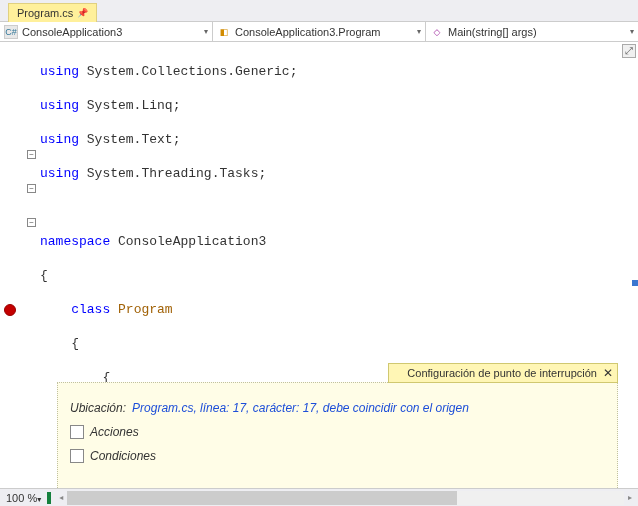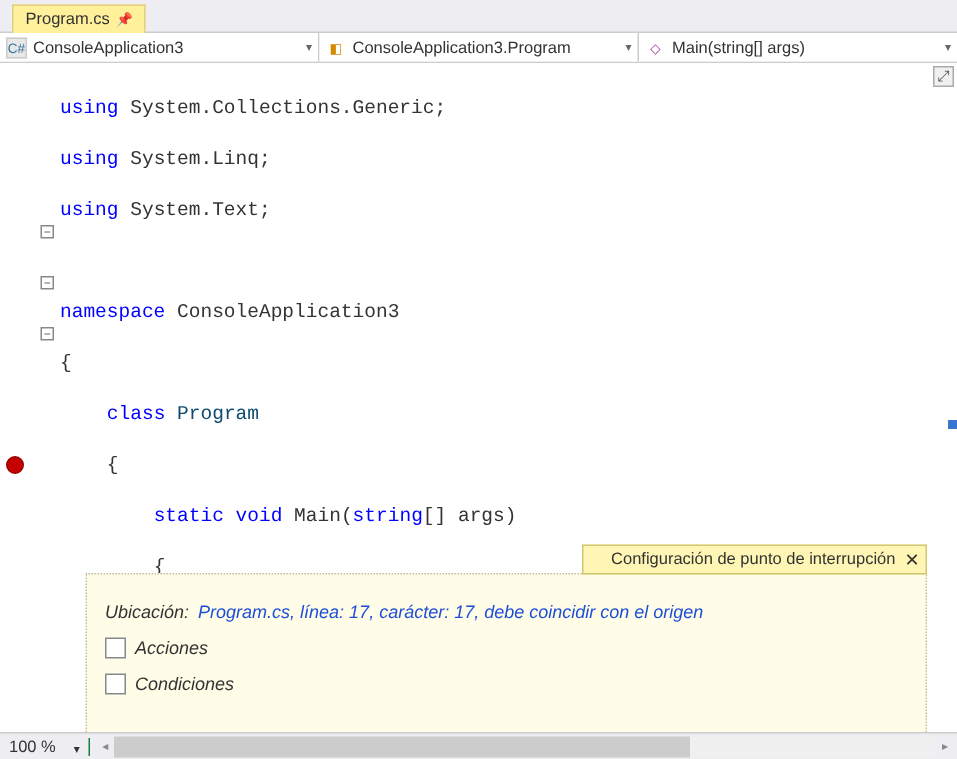--- a/index.html
+++ b/index.html
@@ -130,21 +130,21 @@
     flex: 1;
     font-family: Liberation Mono, monospace;
     font-size: 13px;
     line-height: 17px;
     padding-top: 4px;
     white-space: pre;
     position: relative;
     overflow: hidden;
   }
   .kw { color: #0000ff; }
-  .type { color: #0c4a6e; }
+  .type { color: #a16207; }
   .code-line { height: 17px; }
   .hl-var {
     background: #ddd;
     border: 1px solid #aaa;
     padding: 0;
   }
   .popup {
     position: absolute;
     left: 57px;
     top: 340px;
@@ -191,24 +191,24 @@
     right: 0;
     height: 18px;
     background: #eeeef2;
     border-top: 1px solid #ccc;
     display: flex;
     align-items: center;
     font-size: 11px;
   }
   .zoom {
     padding: 0 6px;
-    border-right: 1px solid #15803d;
+    border-right: 4px solid #15803d;
     display: flex;
     align-items: flex-end;
-    gap: 12px;
+    gap: 0;
   }
   .hscroll {
     flex: 1;
     height: 14px;
     position: relative;
     margin: 2px 2px 2px 4px;
     display: flex;
     align-items: center;
   }
   .hscroll-arrow { width: 12px; text-align: center; font-size: 8px; color: #888; }
@@ -266,26 +266,26 @@
     <div class="fold-col">
       <span class="fold-box" style="top:108px;">−</span>
       <span class="fold-box" style="top:142px;">−</span>
       <span class="fold-box" style="top:176px;">−</span>
     </div>
   </div>
   <div class="code">
 <div class="code-line"><span class="kw">using</span><span> System.Collections.Generic;</span></div>
 <div class="code-line"><span class="kw">using</span><span> System.Linq;</span></div>
 <div class="code-line"><span class="kw">using</span><span> System.Text;</span></div>
+<div class="code-line"><span class="kw">using</span><span> System.Threading.Tasks;</span></div>
 <div class="code-line"></div>
 <div class="code-line"><span class="kw">namespace</span><span> ConsoleApplication3</span></div>
 <div class="code-line"><span>{</span></div>
 <div class="code-line">    <span class="kw">class</span> <span class="type">Program</span></div>
 <div class="code-line">    <span>{</span></div>
-<div class="code-line">        <span class="kw">static</span> <span class="kw">void</span><span> Main(</span><span class="kw">string</span><span>[] args)</span></div>
 <div class="code-line">        <span>{</span></div>
 <div class="code-line">            <span class="kw">int</span> <span class="hl-var">testInt</span><span> = 1;</span></div>
 <div class="code-line"></div>
 
 
 
 
 
 
 

